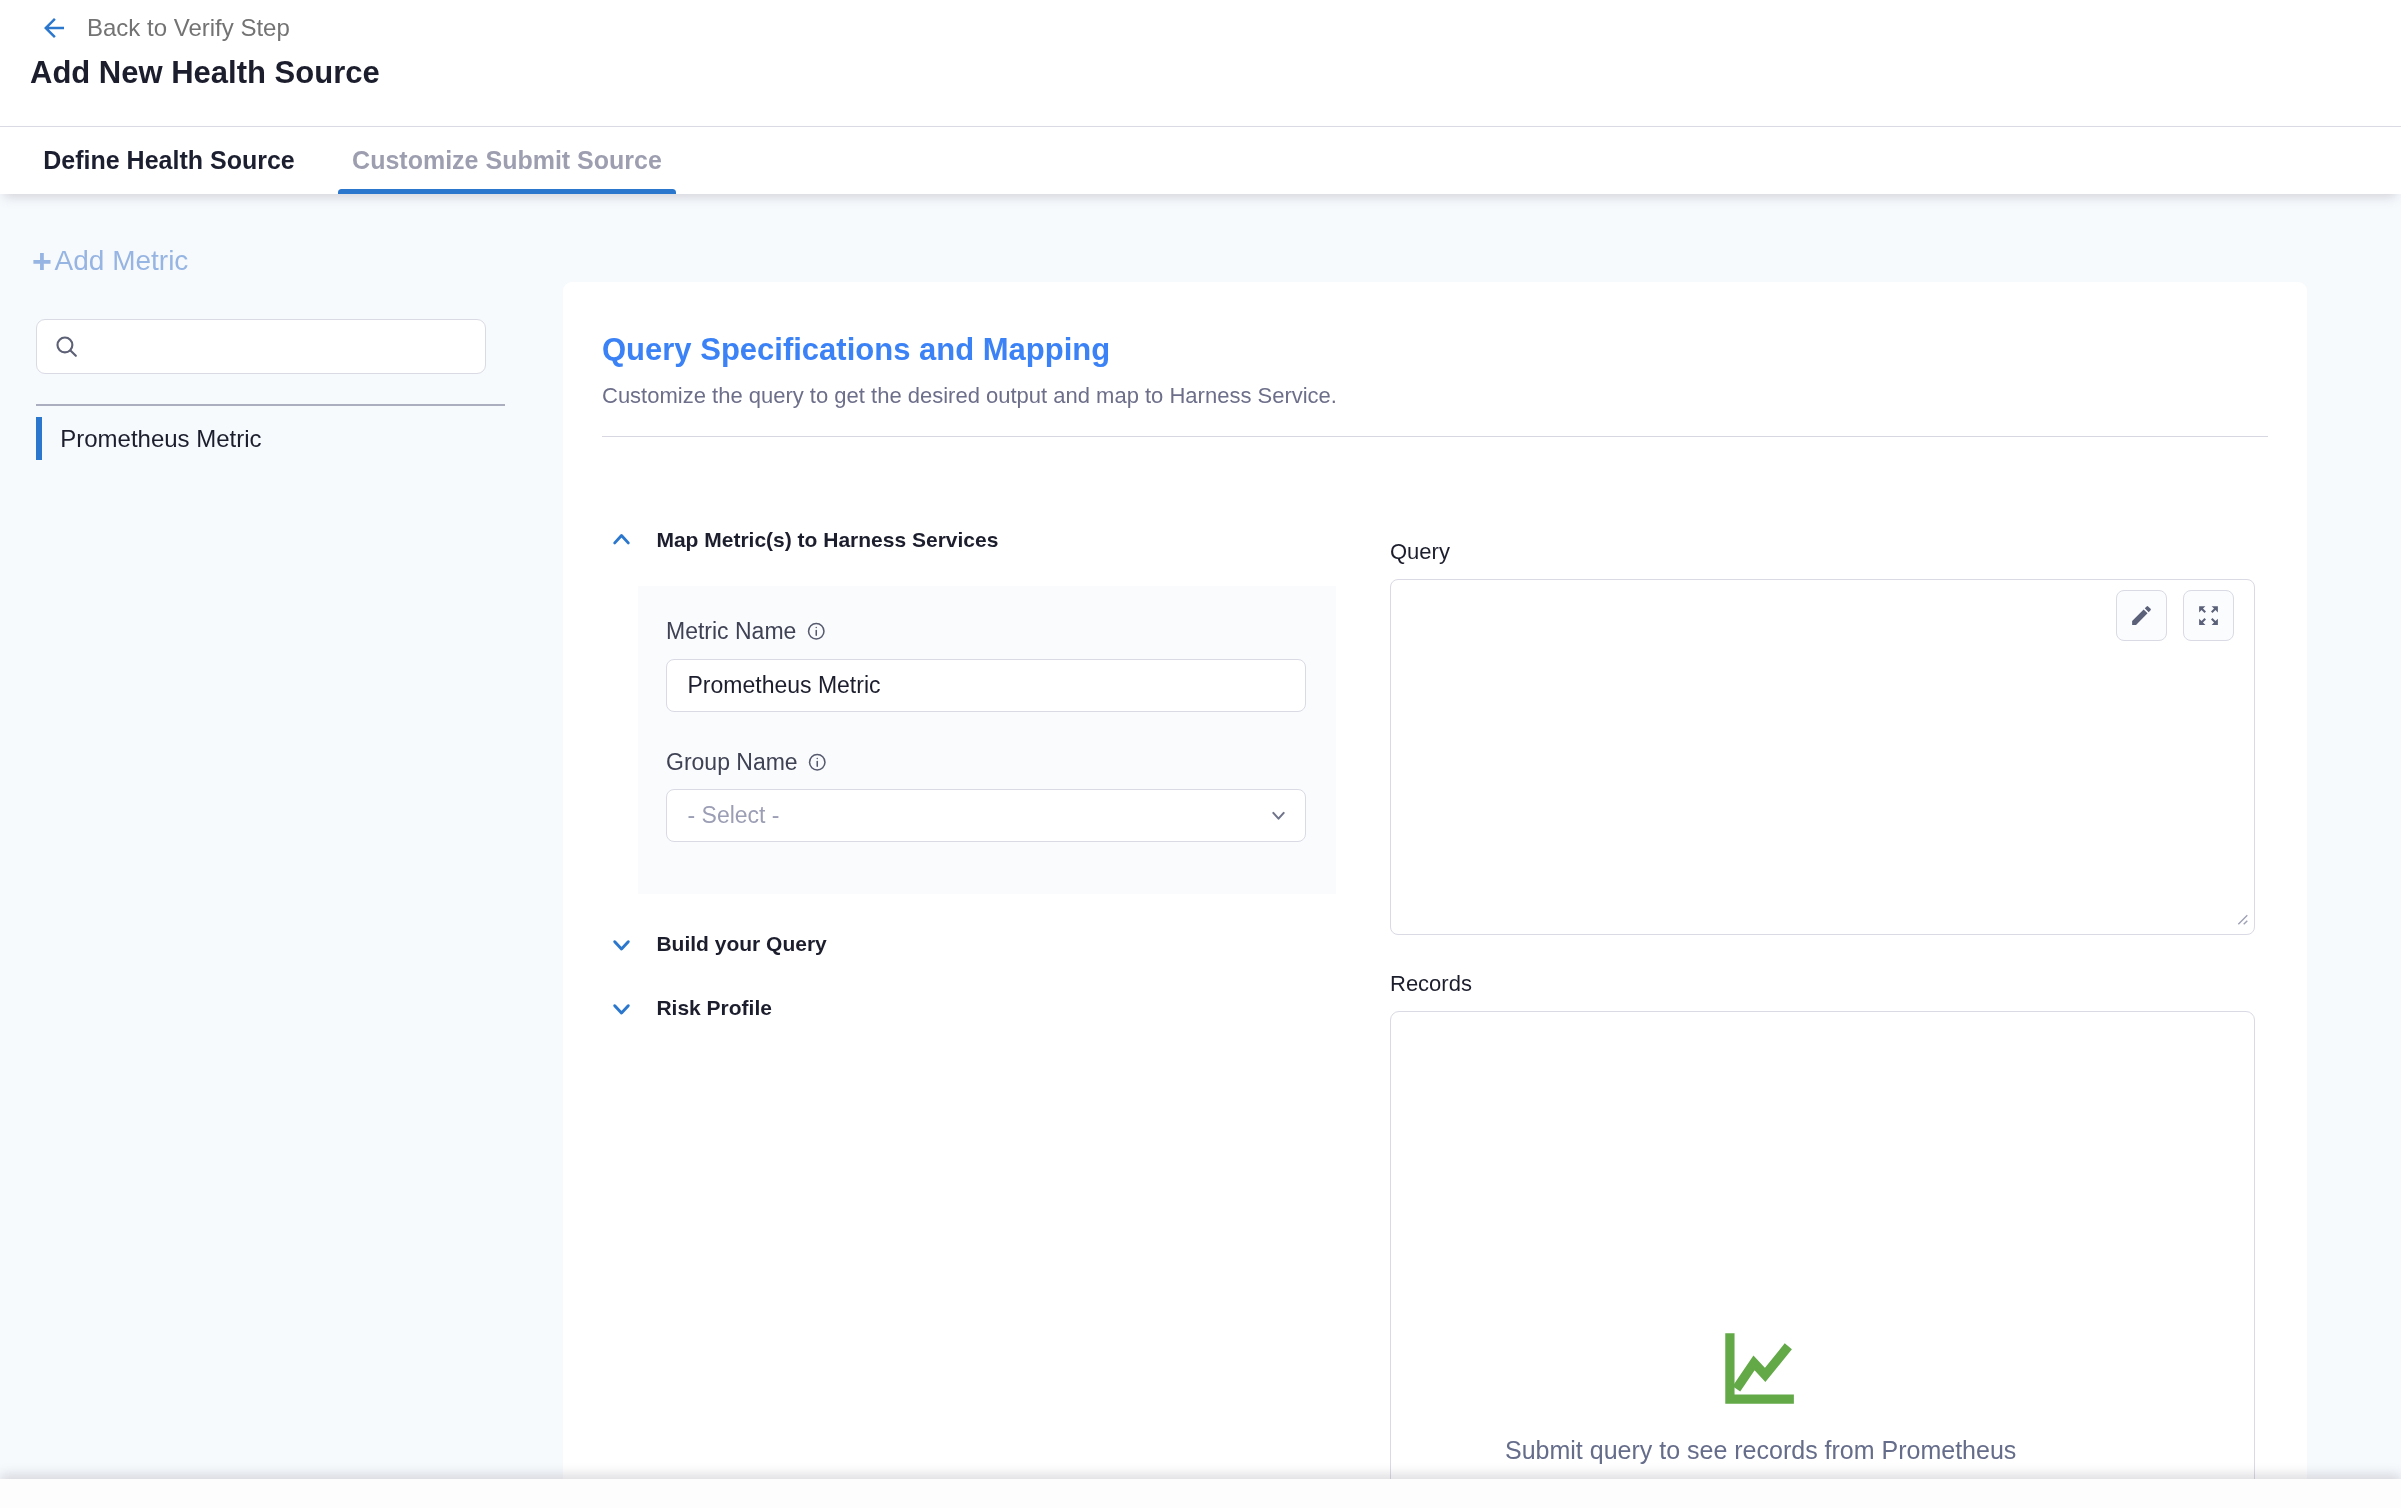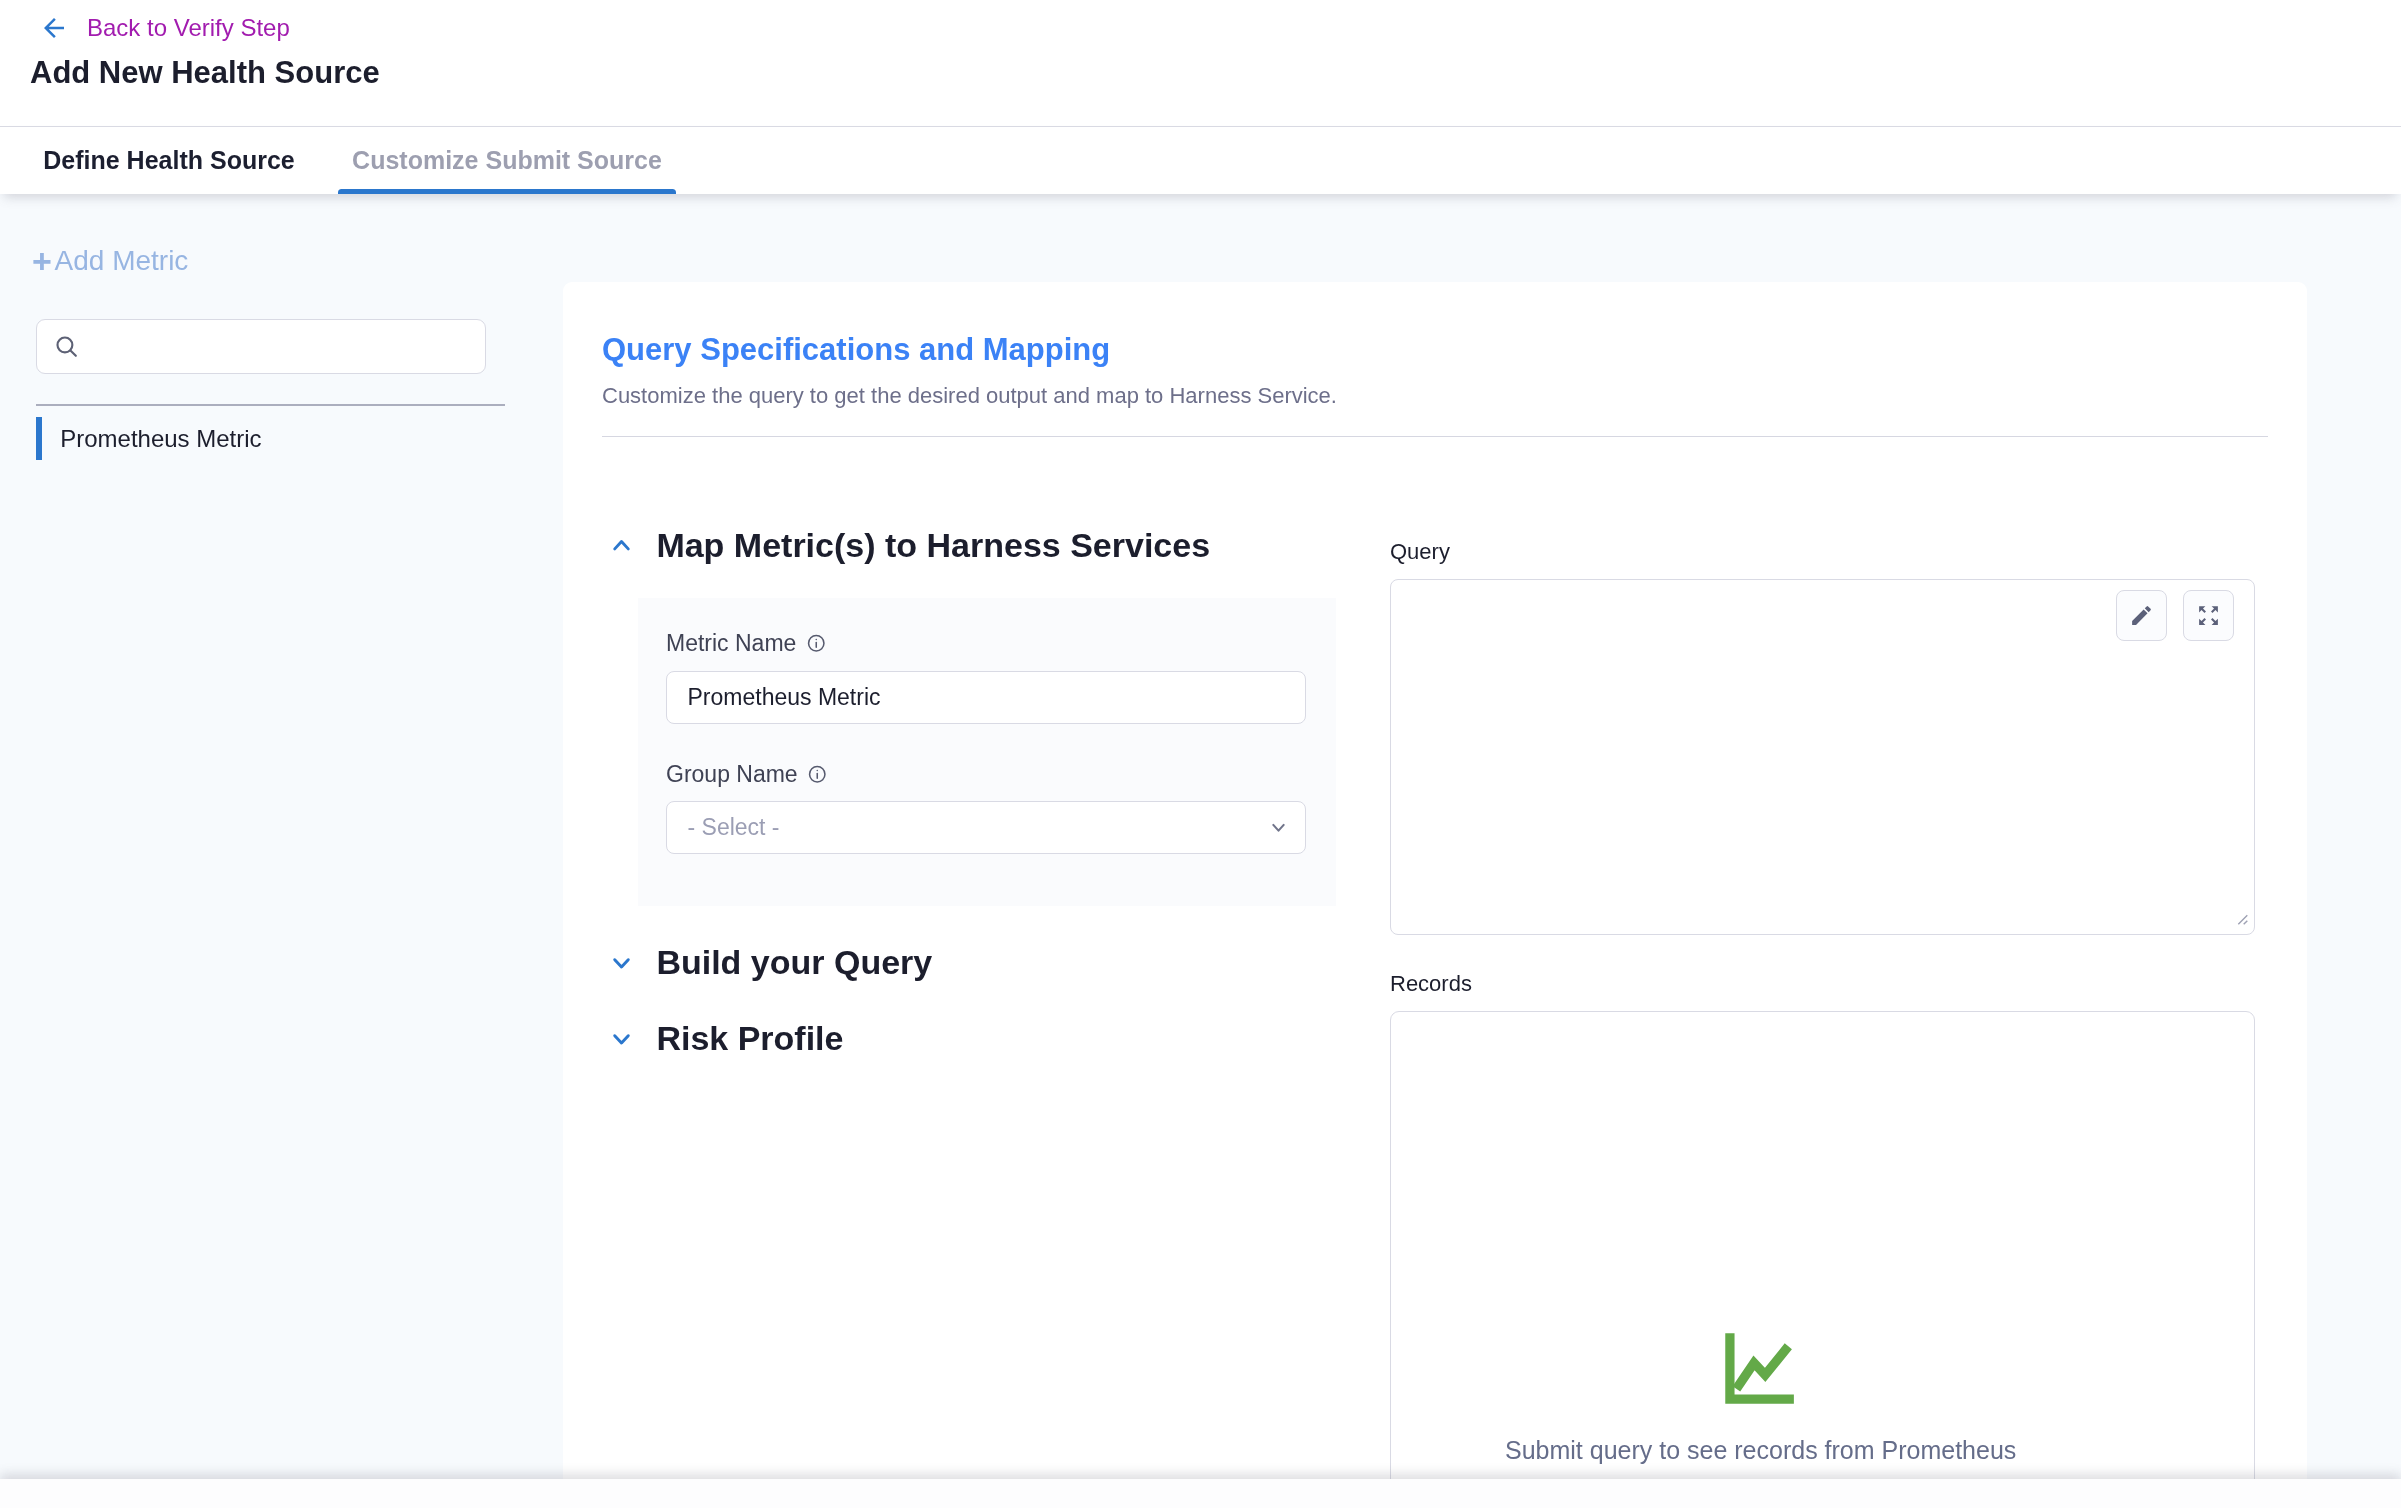--- a/index.html
+++ b/index.html
@@ -4,21 +4,21 @@
 <style>
   * { margin:0; padding:0; box-sizing:border-box; }
   html,body { margin:0; padding:0; }
   body { font-family:"Liberation Sans", sans-serif; background:#fff; }
 
   .app { position:relative; width:2401px; height:1509px; background:#fff; overflow:hidden; }
 
   
   .top-header { position:absolute; top:0; left:0; width:100%; height:126px; background:#fff; }
   .back-link { position:absolute; left:39px; top:12.5px; display:flex; align-items:center; gap:18px;
-               color:#a21caf; font-size:24px; font-weight:500; cursor:pointer; }
+               color:#737373; font-size:24px; font-weight:500; cursor:pointer; }
   .back-link svg { display:block; }
   .page-title { position:absolute; left:30px; top:55px; font-size:31px; font-weight:700; color:#1c1e2d; }
 
   
   .tabbar { position:absolute; top:126px; left:0; width:100%; height:68px; background:#fff;
             border-top:0.9px solid #d9dae3; display:flex; z-index:3;
             box-shadow:0 7.1px 10.7px -3.6px rgba(96,97,112,0.25); }
   .tab { width:338px; display:flex; align-items:center; justify-content:center;
          font-size:25px; font-weight:700; position:relative; cursor:pointer; }
   .tab.define { color:#1c1f30; }
@@ -48,21 +48,21 @@
   .card { position:absolute; left:563px; top:88px; width:1744px; height:1227px; background:#fff;
           border-radius:9px 9px 0 0; }
   .card-header { padding:50px 39px 0 39px; }
   .card-title { font-size:31px; font-weight:700; color:#3b82f6; line-height:36px; }
   .card-subtitle { margin-top:14.3px; font-size:22px; color:#6d6f8a; line-height:27px; }
   .card-divider { margin-top:27px; height:0.9px; background:#d6d7e1; }
   .card-body { display:flex; }
 
   .col-left { width:827px; flex:0 0 827px; padding:89px 0 0 45px; }
   .section-row { display:flex; align-items:center; gap:21.4px; cursor:pointer; }
-  .section-label { font-size:34px; font-weight:700; color:#1c1e2d; }
+  .section-label { font-size:21px; font-weight:700; color:#1c1e2d; }
   .map-panel { margin:33px 0 0 30px; width:698px; background:#fafbfd; padding:32px 27px 52px 28px; }
   .field-label { display:flex; align-items:center; gap:9.8px; font-size:23px; color:#3f4254;
                  font-weight:500; }
   .text-input { display:block; margin-top:13.4px; width:640px; height:53px; border:0.9px solid #d9dae4;
                 border-radius:8px; background:#fff; font-size:23px; color:#1c1e2d; padding:0 20.5px;
                 outline:none; font-family:inherit; }
   .group-field { margin-top:37px; }
   .select-box { margin-top:13.4px; width:640px; height:53px; border:0.9px solid #d9dae4; border-radius:8px;
                 background:#fff; display:flex; align-items:center; justify-content:space-between;
                 padding:0 14.3px 0 20.5px; cursor:pointer; }

